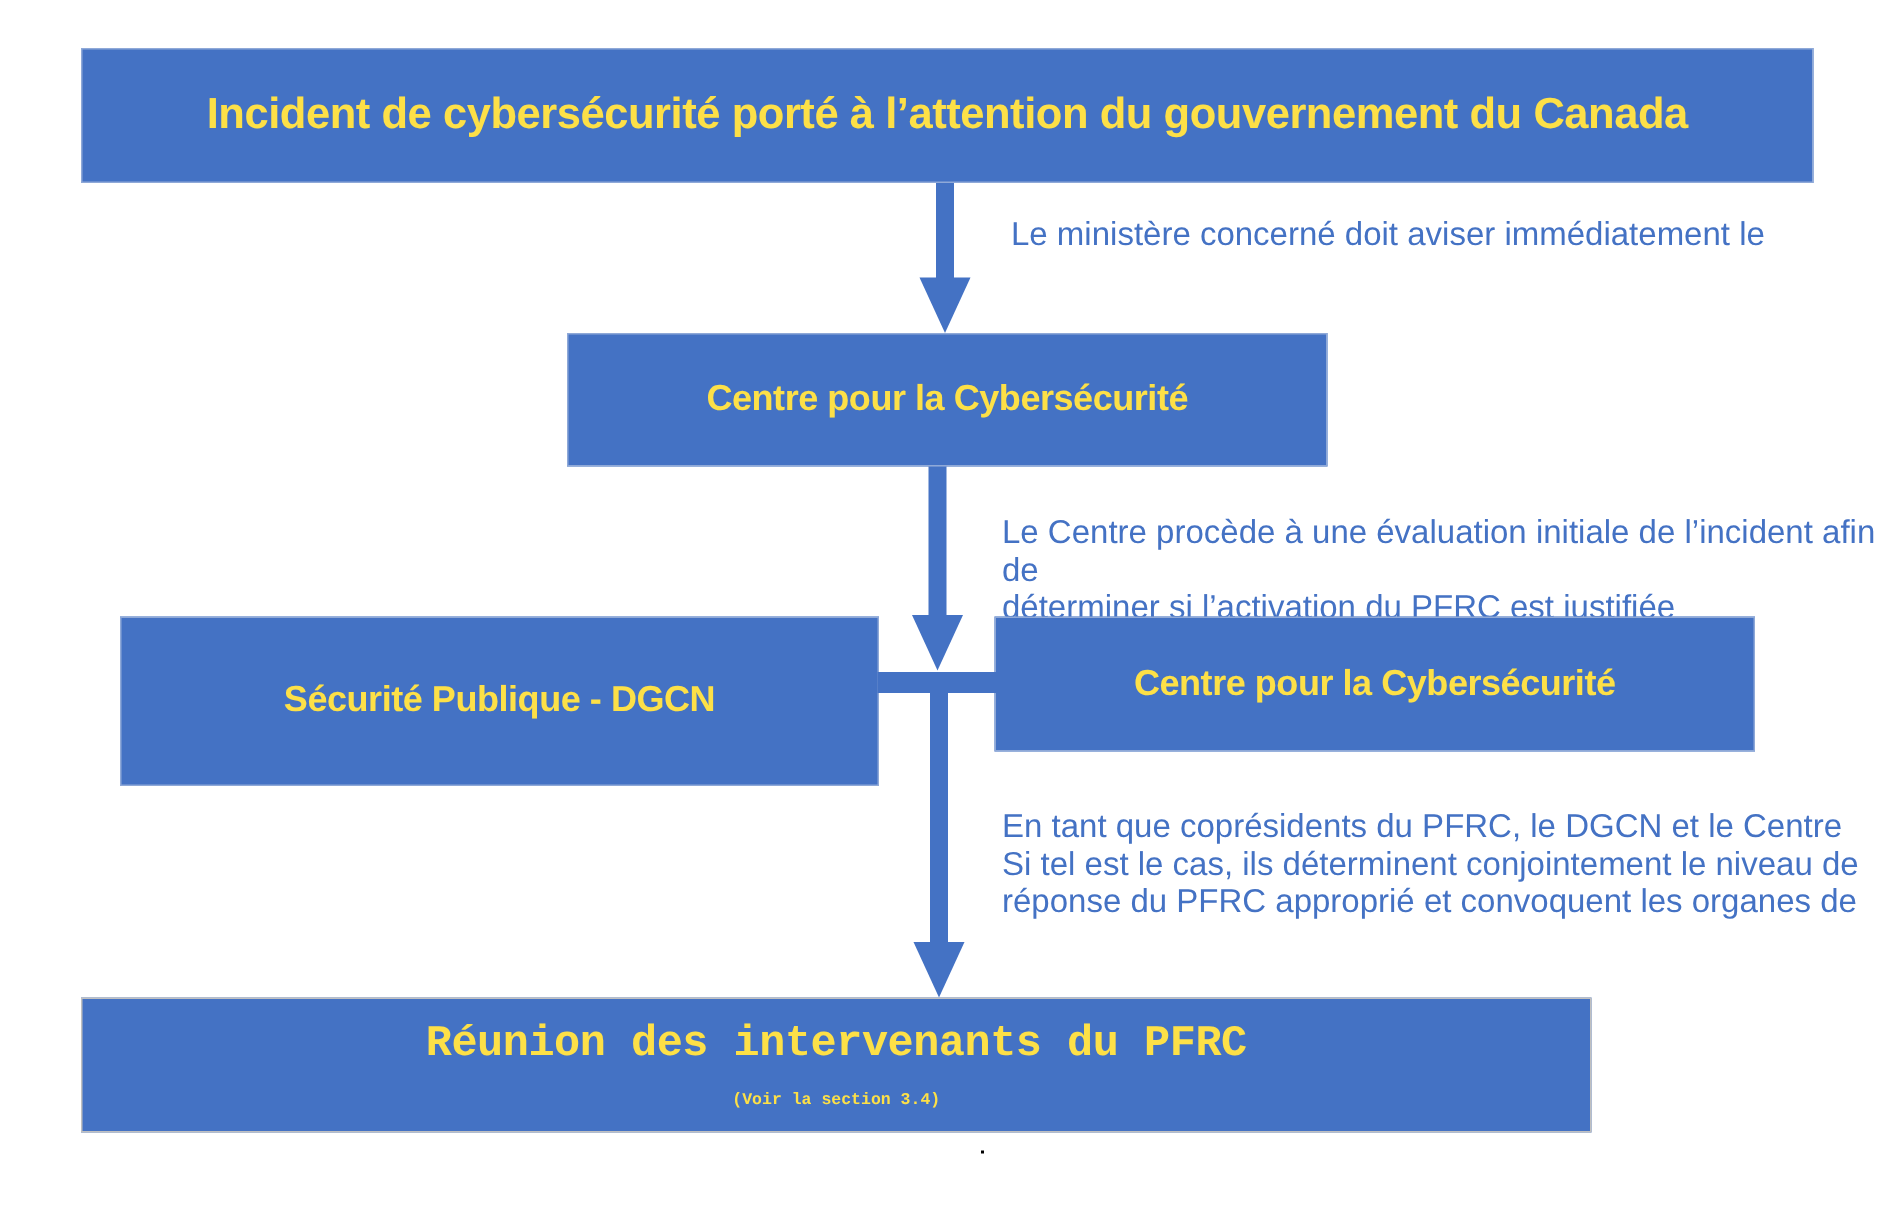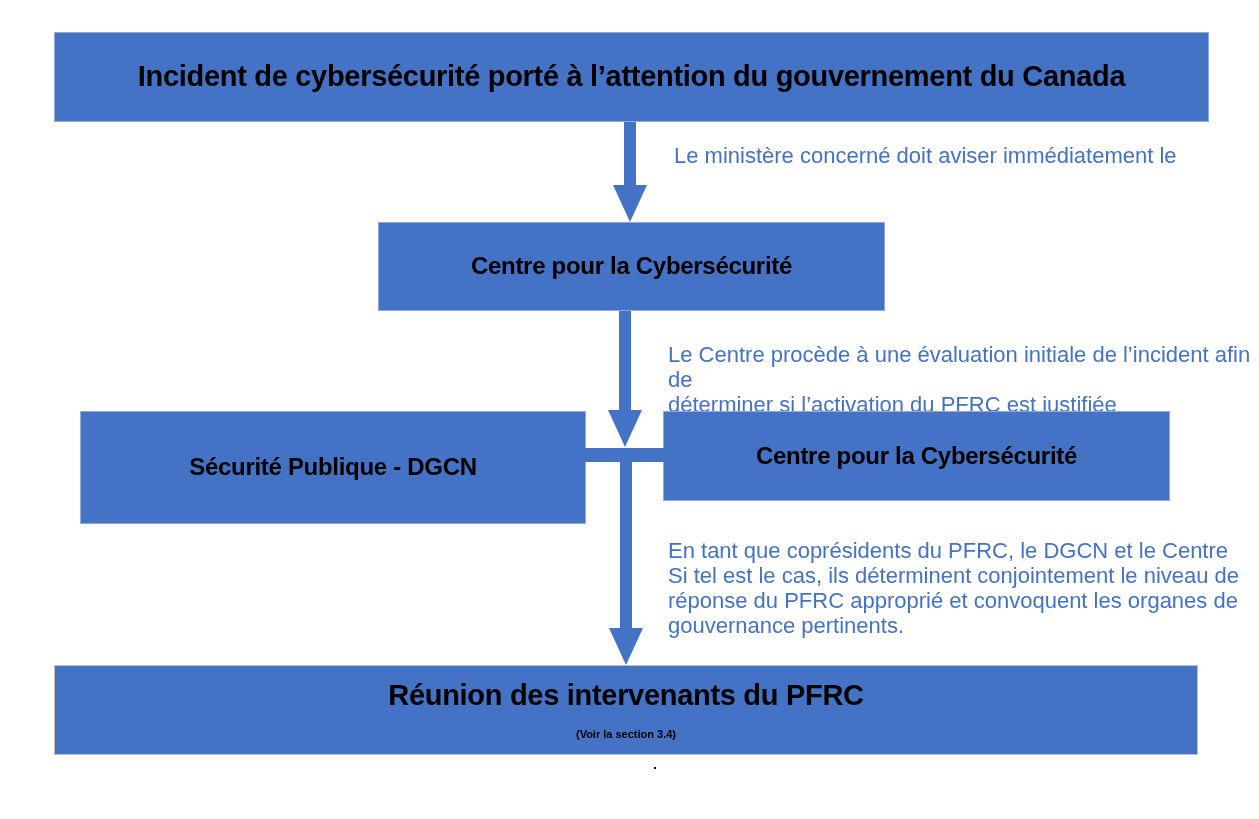--- a/index.html
+++ b/index.html
@@ -1,18 +1,18 @@
 <!DOCTYPE html>
 <html><head>
 <meta charset="utf-8">
 <style>
   html, body { margin: 0; padding: 0; background: #ffffff; }
   body { width: 1259px; height: 819px; position: relative; overflow: hidden;
          font-family: "Liberation Sans", "DejaVu Sans", sans-serif; }
-  .box { position: absolute; background: #4472C4; color: #000000;
+  .box { position: absolute; background: #4472C4; color: #fde047;
          display: flex; flex-direction: column; align-items: center; justify-content: center;
          box-sizing: border-box; border: 1px solid #8fa9d8; text-align: center; }
   .box .title { font-weight: bold; font-size: 29px; letter-spacing: -0.3px; line-height: 1.1; }
   .box .title.small { font-size: 24px; }
   .box .sub { font-weight: bold; font-size: 11px; margin-top: 16px; }
   .note { position: absolute; color: #4472C4; font-size: 22px; line-height: 25px; }
   .bar { position: absolute; background: #4472C4; }
   .head { position: absolute; width: 0; height: 0;
           border-left: 17px solid transparent; border-right: 17px solid transparent;
           border-top: 37px solid #4472C4; }
@@ -54,21 +54,20 @@
 
 <div class="bar" style="left:585px; top:448px; width:79px; height:14px;"></div>
 
 <div class="bar" style="left:620px; top:462px; width:12px; height:168px;"></div>
 <div class="head" style="left:609px; top:628px;"></div>
 
 <div class="note" style="left:668px; top:526px;margin-top:12px;">
   <div>En tant que coprésidents du PFRC, le DGCN et le Centre</div>
   <div>Si tel est le cas, ils déterminent conjointement le niveau de</div>
   <div>réponse du PFRC approprié et convoquent les organes de</div>
-  <div>gouvernance pertinents.</div>
 </div>
 
-<div class="box" style="left:54px; top:665px; width:1144px; height:90px; border-color:#c0c0c0;">
+<div class="box" style="left:54px; top:665px; width:1007px; height:90px; border-color:#c0c0c0;font-family:Liberation Mono, monospace;">
   <div class="title">Réunion des intervenants du PFRC</div>
   <div class="sub">(Voir la section 3.4)</div>
 </div>
 
 <div class="dot" style="left:654px; top:767px;"></div>
 
 </body></html>

